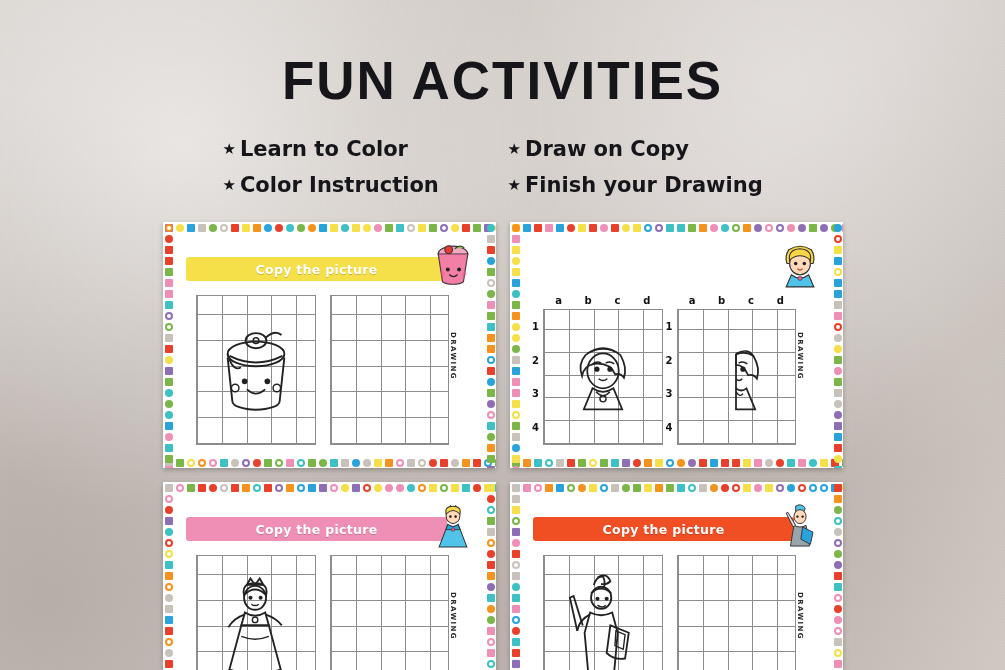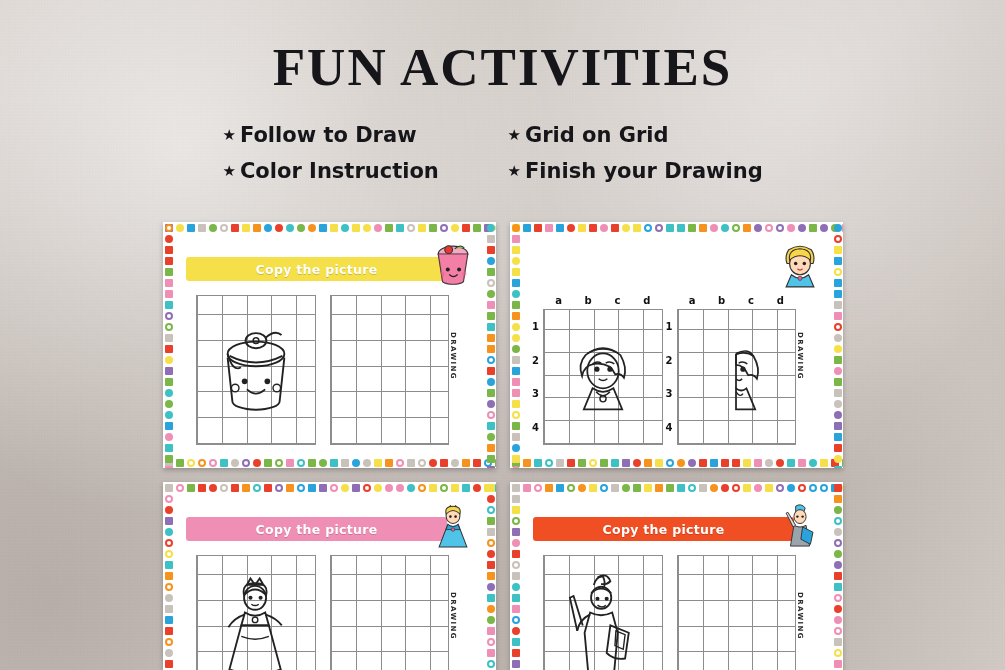--- a/index.html
+++ b/index.html
@@ -37,22 +37,22 @@
 
   
   #header {
     position: absolute;
     top: 0; left: 0; right: 0;
     text-align: center;
     z-index: 5;
   }
   #main-title {
     margin: 0;
-    padding-top: 37px;
-    font-family: Liberation Serif, serif;
+    padding-top: 50px;
+    font-family: Liberation Sans, sans-serif;
     font-weight: 700;
     font-size: 53px;
     letter-spacing: 2px;
     color: #16161a;
   }
   #features {
     margin: 26px auto 0 auto;
     width: 560px;
     display: grid;
     grid-template-columns: 1fr 1fr;
@@ -231,25 +231,25 @@
 </head>
 <body>
 
 <div id="bg"></div>
 
 <div id="header">
   <h1 id="main-title">FUN ACTIVITIES</h1>
   <div id="features">
     <div class="feature">
       <span class="star">★</span>
-      <span>Follow to Draw</span>
+      <span>Learn to Color</span>
     </div>
     <div class="feature">
       <span class="star">★</span>
-      <span>Grid on Grid</span>
+      <span>Draw on Copy</span>
     </div>
     <div class="feature">
       <span class="star">★</span>
       <span>Color Instruction</span>
     </div>
     <div class="feature">
       <span class="star">★</span>
       <span>Finish your Drawing</span>
     </div>
   </div>

